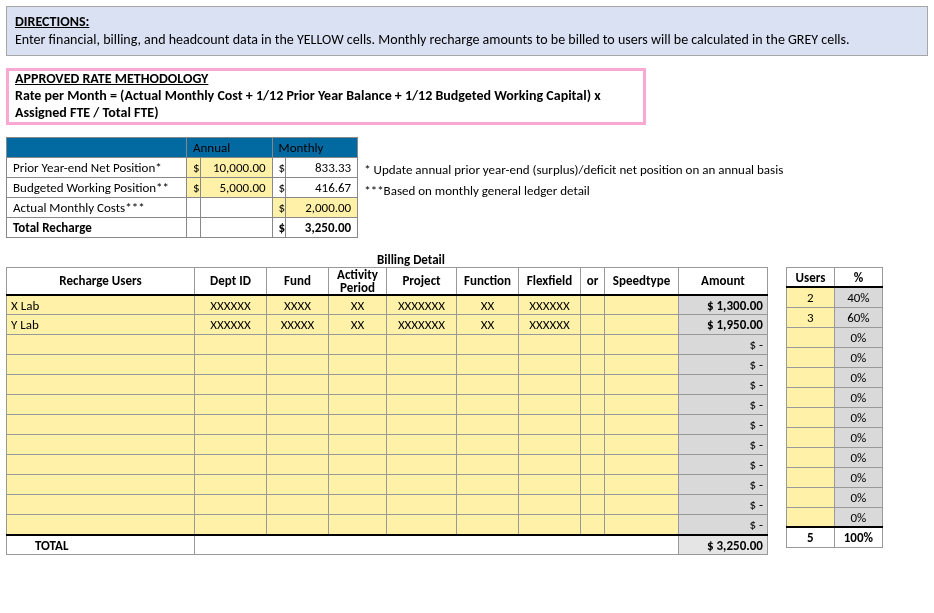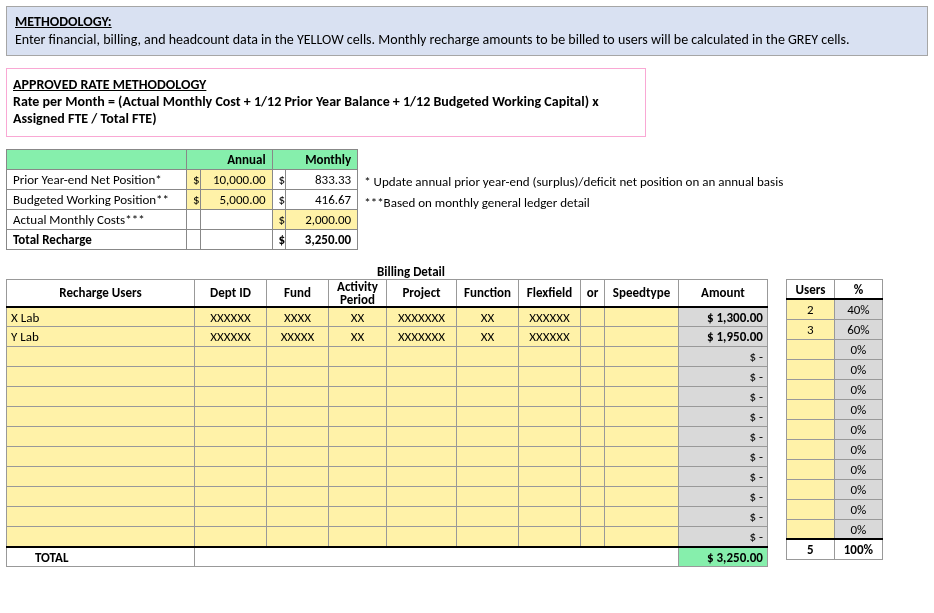--- a/index.html
+++ b/index.html
@@ -15,22 +15,22 @@
   .directions {
     background: #d9e1f2;
     border: 1px solid #a6a6a6;
     padding: 6px 8px;
     margin-bottom: 12px;
     font-size: 14px;
     line-height: 1.3;
   }
   .directions strong { text-decoration: underline; }
   .methodology {
-    border: 1px solid #f9a8d4;
-    padding: 8px 6px;
+    border: 3px solid #f9a8d4;
+    padding: 0 6px;
     margin-bottom: 12px;
     font-size: 14px;
     font-weight: bold;
     line-height: 1.2;
     display: inline-block;
     width: 640px;
   }
   .methodology .title { text-decoration: underline; }
 
   
@@ -39,23 +39,23 @@
     border-collapse: collapse;
     font-size: 13px;
   }
   table.recharge th, table.recharge td {
     border: 1px solid #888;
     padding: 2px 6px;
     height: 20px;
     vertical-align: middle;
   }
   table.recharge th {
-    font-weight: bold;
-    text-align: right;
-    background: #86efac;
+    font-weight: normal;
+    text-align: left;
+    background: #0369a1;
   }
   table.recharge td.rowlbl { width: 180px; }
   table.recharge td.curr { text-align: left; width: 12px; padding-right:0;}
   table.recharge td.num { text-align: right; width: 72px; padding-left:0;}
   .yellow { background: #fff2a8; }
   .notes {
     font-size: 13px;
     padding-left: 6px;
   }
   .notes div { height: 21px; display:flex; align-items:center; }
@@ -82,21 +82,21 @@
     text-align: center;
     background: #fff;
     border-bottom: 2px solid #000;
   }
   table.billing td.center, table.ftes td { text-align: center; }
   table.billing td.amt { text-align: right; }
   table.billing tr.datarow td { background: #fff2a8; }
   table.billing tr.datarow td.amt { background: #d9d9d9; font-weight: bold; }
   table.billing tr.datarow td.amt.empty { font-weight: normal; }
   table.billing tr.totalrow td { border-top: 2px solid #000; font-weight: bold; padding-left: 28px; }
-  table.billing tr.totalrow td.amt { background: #86efac; }
+  table.billing tr.totalrow td.amt { background: #e5e5e5; }
   table.ftes tr.datarow td.fte { background: #fff2a8; }
   table.ftes tr.datarow td.pct { background: #d9d9d9; }
   table.ftes tr.totalrow td { border-top: 2px solid #000; font-weight: bold; }
 
   
   .c-user{width:188px;text-align:left;}
   .c-dept{width:72px;}
   .c-fund{width:62px;}
   .c-act{width:58px;}
   .c-proj{width:70px;}
@@ -109,21 +109,21 @@
   .c-pct{width:48px;}
   th.c-user{text-align:left;}
 </style>
 </head>
 <body>
 
 
 
 
 <div class="directions">
-  <strong>METHODOLOGY:</strong><br>
+  <strong>DIRECTIONS:</strong><br>
   <span>Enter financial, billing, and headcount data in the YELLOW cells.  Monthly recharge amounts to be billed to users will be calculated in the GREY cells.</span>
 </div>
 
 
 <div class="methodology">
   <span class="title">APPROVED RATE METHODOLOGY</span><br>
   <span>Rate per Month = (Actual Monthly Cost + 1/12 Prior Year Balance + 1/12 Budgeted Working Capital) x Assigned FTE / Total FTE)</span>
 </div>
 
 

